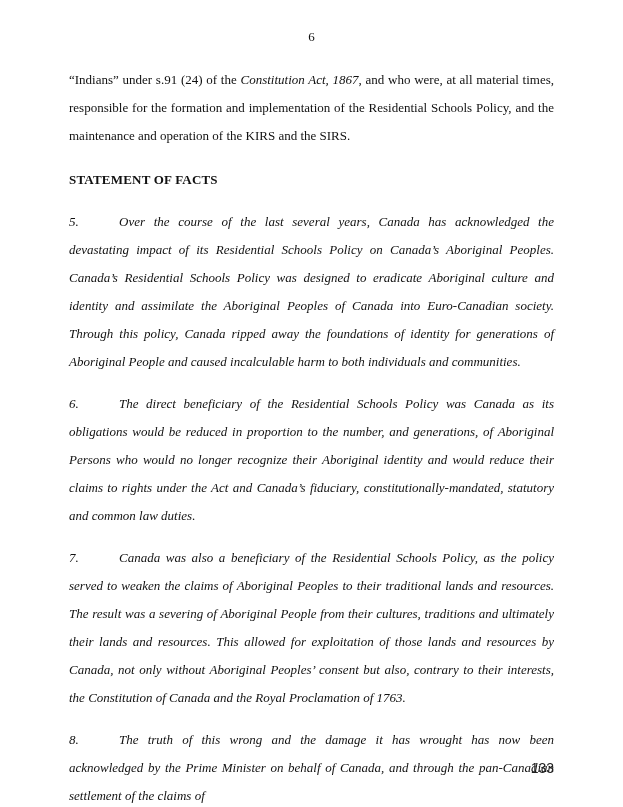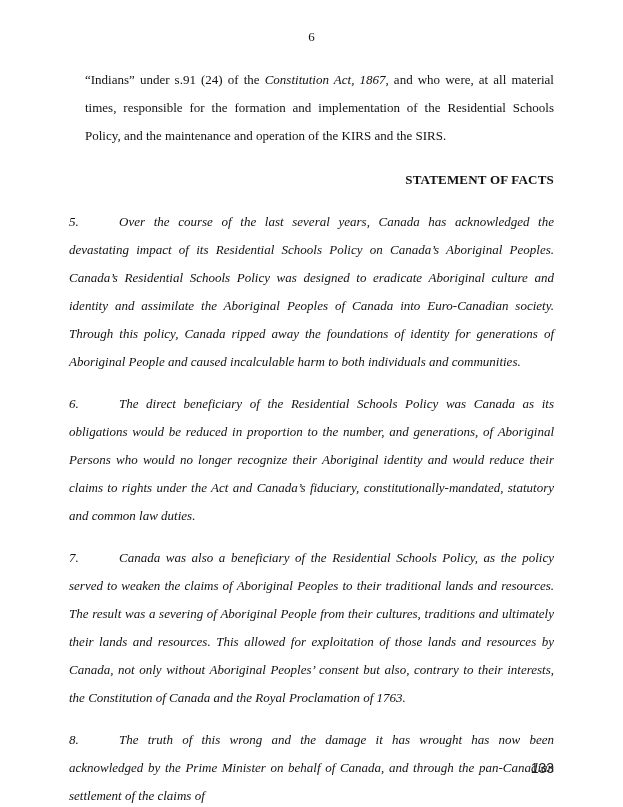--- a/index.html
+++ b/index.html
@@ -21,34 +21,33 @@
   .content {
     padding: 0 69px;
   }
   .page-number-top {
     margin-top: 28px;
     text-align: center;
     line-height: 18px;
     font-size: 13px;
   }
   .intro {
-    margin: 20px 0 0 16px;
+    margin: 20px 0 0 0;
     line-height: 28px;
     text-align: justify;
   }
   .intro em {
     font-style: italic;
   }
   .heading {
     margin: 16px 0 0 0;
     font-size: 13px;
     font-weight: bold;
     line-height: 28px;
     letter-spacing: 0.2px;
-    text-align: right;
   }
   .para {
     margin: 14px 0 0 0;
     line-height: 28px;
     text-align: justify;
     font-style: italic;
   }
   .para-num {
     display: inline-block;
     width: 50px;

